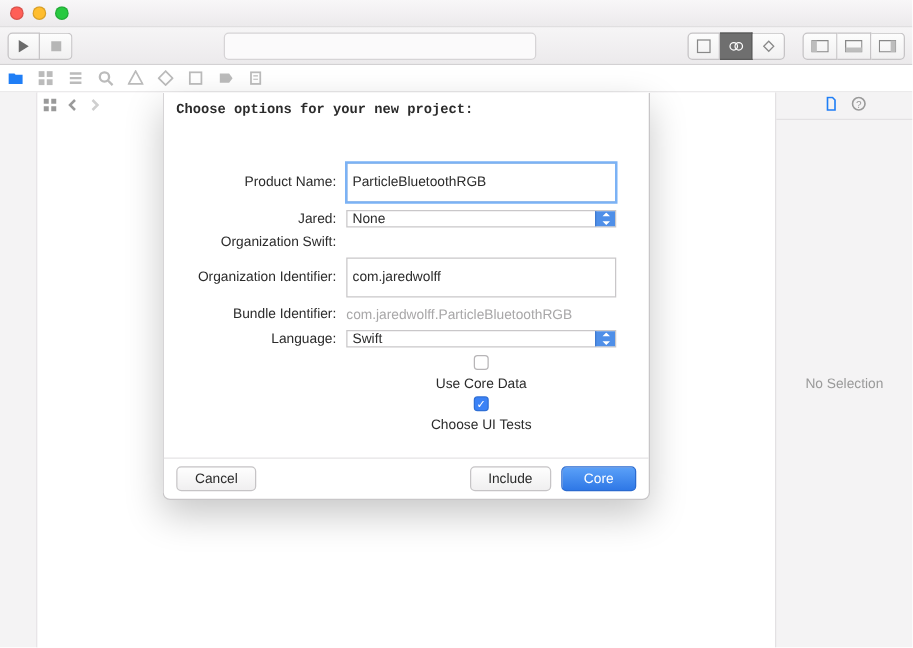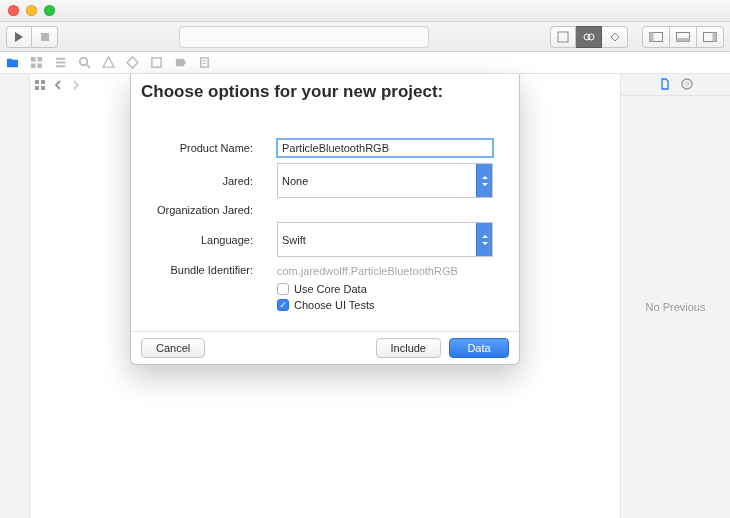--- a/index.html
+++ b/index.html
@@ -67,44 +67,44 @@
 
   
   .sheet {
     position:absolute; top:0px; left:50%; transform:translateX(-50%);
     width:390px; background:#fff;
     border:1px solid #c8c6c8; border-top:none;
     border-radius:0 0 6px 6px;
     box-shadow:0 12px 30px rgba(0,0,0,.22);
     display:flex; flex-direction:column;
   }
-  .sheet .hdr { padding:8px 10px 6px 10px; font-size:17px; font-weight:600; color:#2b2b2b;}
+  .sheet .hdr { padding:8px 10px 6px 10px; font-size:11px; font-weight:600; color:#2b2b2b;font-family:Liberation Mono, monospace;}
   .sheet .body { padding:30px 26px 10px 26px; min-height:200px;}
   .frow { display:flex; align-items:center; margin-bottom:6px; }
-  .frow .lab { width:120px; text-align:right; padding-right:24px;
+  .frow .lab { width:120px; text-align:right; padding-right:8px;
     font-size:11px; color:#2b2b2b; }
   .frow .val { flex:1; }
   .tinput {
-    width:100%; height:18px; font-size:11px; padding:1px 4px;
+    width:100%; height:32px; font-size:11px; padding:1px 4px;
     border:1px solid #c9c7c9; background:#fff; color:#2b2b2b;
   }
   .tinput.focus { outline:2px solid #7bb2f5; outline-offset:-1px; }
   .sel {
-    width:100%; height:35px; font-size:11px; color:#2b2b2b;
+    width:100%; height:14px; font-size:11px; color:#2b2b2b;
     border:1px solid #c9c7c9; background:#fff; position:relative;
     display:flex; align-items:center; padding:0 4px;
   }
   .sel .chev {
     position:absolute; right:0; top:0; bottom:0; width:16px;
     background:#4f8fe8; border-left:1px solid #3f7ad0;
     display:flex; align-items:center; justify-content:center;
   }
   .sel .chev svg{width:8px;height:10px;fill:#fff;}
   .static { font-size:11px; color:#a8a7a8; padding-top:2px;}
-  .chkrow { display:flex; align-items:center; gap:5px; font-size:11px; color:#2b2b2b; margin-bottom:4px;}
+  .chkrow { display:flex; align-items:center; gap:5px; font-size:11px; color:#2b2b2b; margin-bottom:4px;flex-direction:column;}
   .chk {
     width:12px; height:12px; border:1px solid #b7b5b7;
     border-radius:3px; background:#fff; display:flex; align-items:center; justify-content:center;
   }
   .chk.on { background:#3b82f6; border-color:#2f6fd6; }
   .chk.on::after { content:"✓"; color:#fff; font-size:9px; line-height:1; }
 
   .sheet .ftr {
     border-top:1px solid #e5e3e5;
     padding:6px 10px; display:flex; gap:8px;
@@ -282,42 +282,48 @@
               <span>None</span>
               <span class="chev">
                   <svg viewBox="0 0 8 10">
                     <path d="M4 0l3 3H1zM4 10L1 7h6z"></path>
                   </svg>
                 </span>
             </div>
           </div>
         </div>
         <div class="frow">
-          <div class="lab">Organization Jared:</div>
+          <div class="lab">Organization Swift:</div>
+        </div>
+        <div class="frow">
+          <div class="lab">Organization Identifier:</div>
+          <div class="val">
+            <input class="tinput" value="com.jaredwolff" style="">
+          </div>
+        </div>
+        <div class="frow">
+          <div class="lab">Bundle Identifier:</div>
+          <div class="val">
+            <div class="static">com.jaredwolff.ParticleBluetoothRGB</div>
+          </div>
         </div>
         <div class="frow">
           <div class="lab">Language:</div>
           <div class="val">
             <div class="sel">
               <span>Swift</span>
               <span class="chev">
                   <svg viewBox="0 0 8 10">
                     <path d="M4 0l3 3H1zM4 10L1 7h6z"></path>
                   </svg>
                 </span>
             </div>
           </div>
         </div>
         <div class="frow">
-          <div class="lab">Bundle Identifier:</div>
-          <div class="val">
-            <div class="static">com.jaredwolff.ParticleBluetoothRGB</div>
-          </div>
-        </div>
-        <div class="frow">
           <div class="lab"></div>
           <div class="val">
             <div class="chkrow">
               <span class="chk"></span>
               <span>Use Core Data</span>
             </div>
             <div class="chkrow">
               <span class="chk on"></span>
               <span>Choose UI Tests</span>
             </div>
@@ -327,31 +333,31 @@
 
       <div class="ftr">
         <div class="btn">
           <span>Cancel</span>
         </div>
         <div class="gap"></div>
         <div class="btn">
           <span>Include</span>
         </div>
         <div class="btn primary">
-          <span>Data</span>
+          <span>Core</span>
         </div>
       </div>
     </div>
   </div>
 
   <div class="inspector">
     <div class="itabs">
       <span><svg width="12" height="12" viewBox="0 0 12 12">
             <path d="M3 1h4l2 2v8H3z" fill="none" stroke="#1f7ef6" stroke-width="1.3"></path>
           </svg></span>
       <span><svg width="12" height="12" viewBox="0 0 12 12">
             <circle cx="6" cy="6" r="5" fill="none" stroke="#9a9a9a" stroke-width="1.3"></circle>
             <text x="6" y="9" font-size="8" text-anchor="middle" fill="#9a9a9a">?</text>
           </svg></span>
     </div>
-    <div class="nosel">No Previous</div>
+    <div class="nosel">No Selection</div>
   </div>
 </div>
 
 </body></html>

